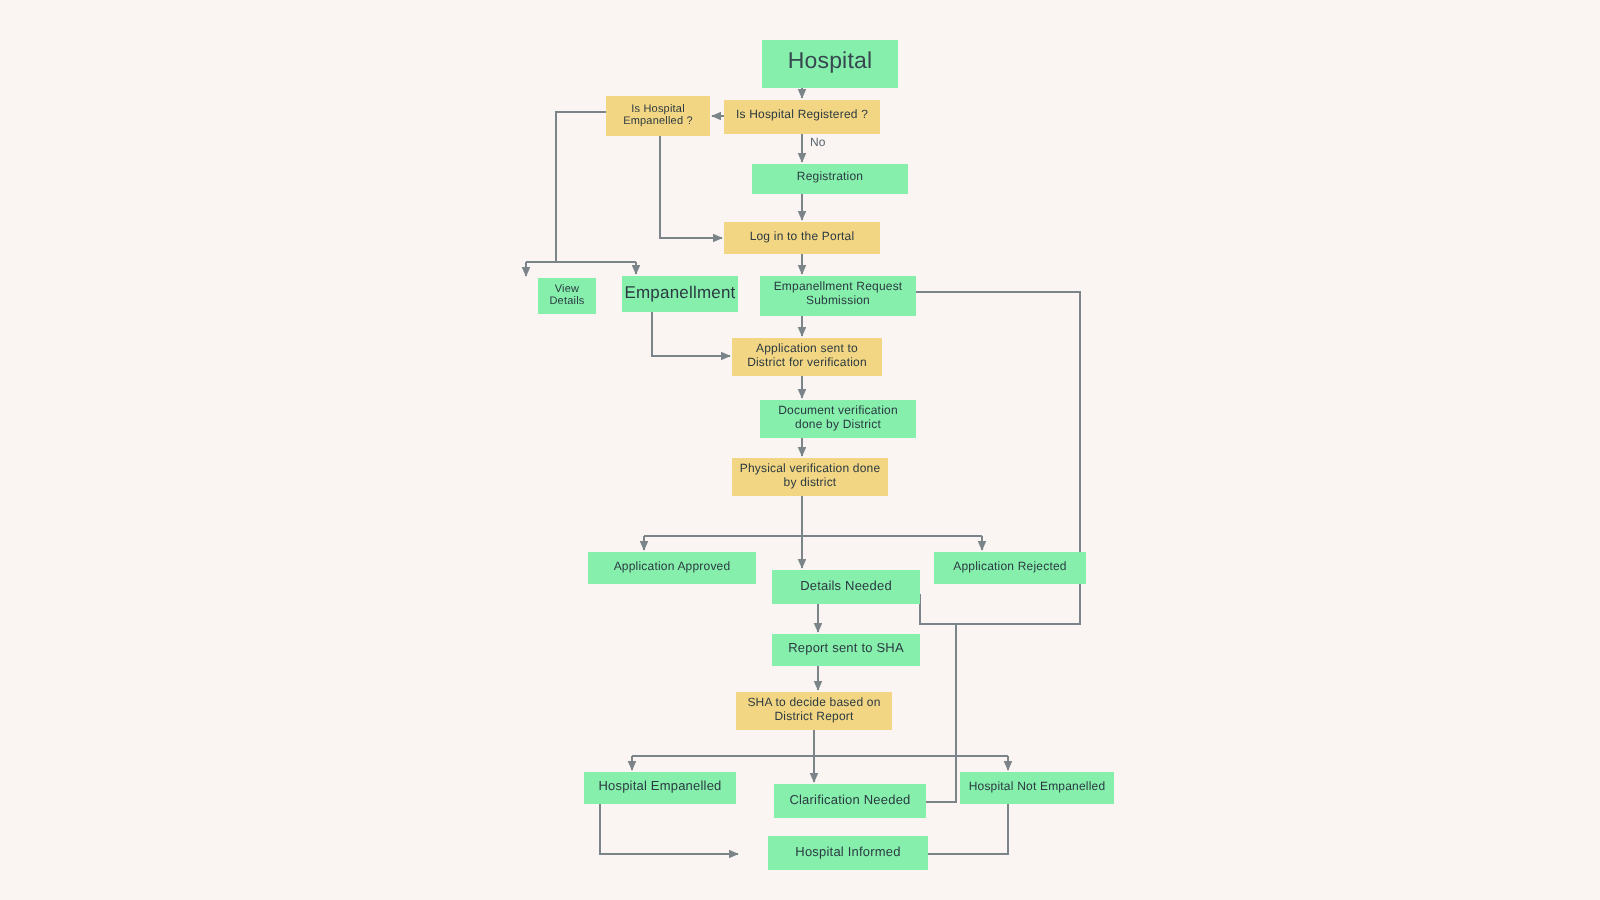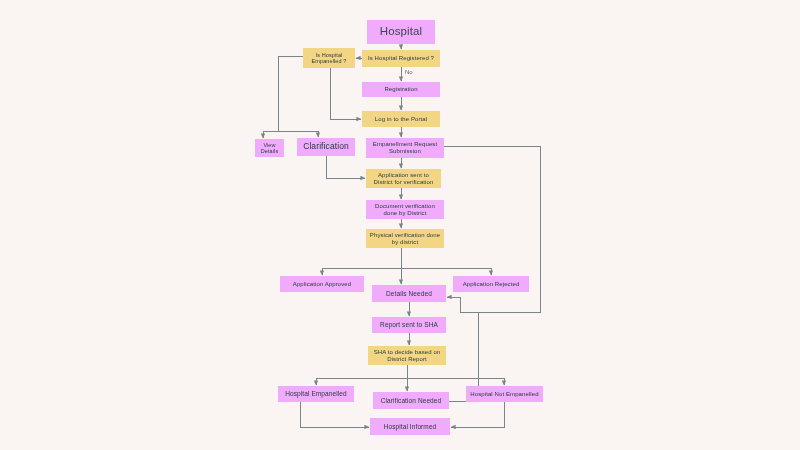--- a/index.html
+++ b/index.html
@@ -15,21 +15,21 @@
   .node{
     position:absolute;
     box-sizing:border-box;
     display:flex;align-items:center;justify-content:center;
     text-align:center;
     color:#2b3a42;
     line-height:1.15;
     letter-spacing:.1px;
     padding:1px 2px;
   }
-  .blue{background:#f0abfc;}
+  .blue{background:#86efac;margin-left:14px;}
   .yellow{background:#f3d683;}
   .f55{font-size:5.5px;}
   .f6{font-size:6px;}
   .f65{font-size:6.5px;}
   .f8{font-size:8.5px;}
   .f11{font-size:11.5px;color:#37474f;}
   .edge-label{
     position:absolute;
     font-size:6px;
     color:#5b6670;
@@ -103,21 +103,21 @@
     </g>
   </svg>
 
   <div class="node blue f11" style="left:367px;top:20px;width:68px;height:24px;">Hospital</div>
   <div class="node yellow f6" style="left:362px;top:50px;width:78px;height:17px;">Is Hospital Registered ?</div>
   <div class="node yellow f55" style="left:303px;top:48px;width:52px;height:20px;">Is Hospital Empanelled ?</div>
   <div class="node blue f6" style="left:362px;top:82px;width:78px;height:15px;">Registration</div>
   <div class="node yellow f6" style="left:362px;top:111px;width:78px;height:16px;">Log in to the Portal</div>
   <div class="node blue f55" style="left:255px;top:139px;width:29px;height:18px;white-space:pre-line;">View
 Details</div>
-  <div class="node blue f8" style="left:297px;top:138px;width:58px;height:18px;">Clarification</div>
+  <div class="node blue f8" style="left:297px;top:138px;width:58px;height:18px;">Empanellment</div>
   <div class="node blue f6" style="left:366px;top:138px;width:78px;height:20px;white-space:pre-line;">Empanellment Request
 Submission</div>
   <div class="node yellow f6" style="left:366px;top:169px;width:75px;height:19px;white-space:pre-line;">Application sent to
 District for verification</div>
   <div class="node blue f6" style="left:366px;top:200px;width:78px;height:19px;white-space:pre-line;">Document verification
 done by District</div>
   <div class="node yellow f6" style="left:366px;top:229px;width:78px;height:19px;white-space:pre-line;">Physical verification done
 by district</div>
   <div class="node blue f6" style="left:280px;top:276px;width:84px;height:16px;">Application Approved</div>
   <div class="node blue f6" style="left:453px;top:276px;width:76px;height:16px;">Application Rejected</div>

